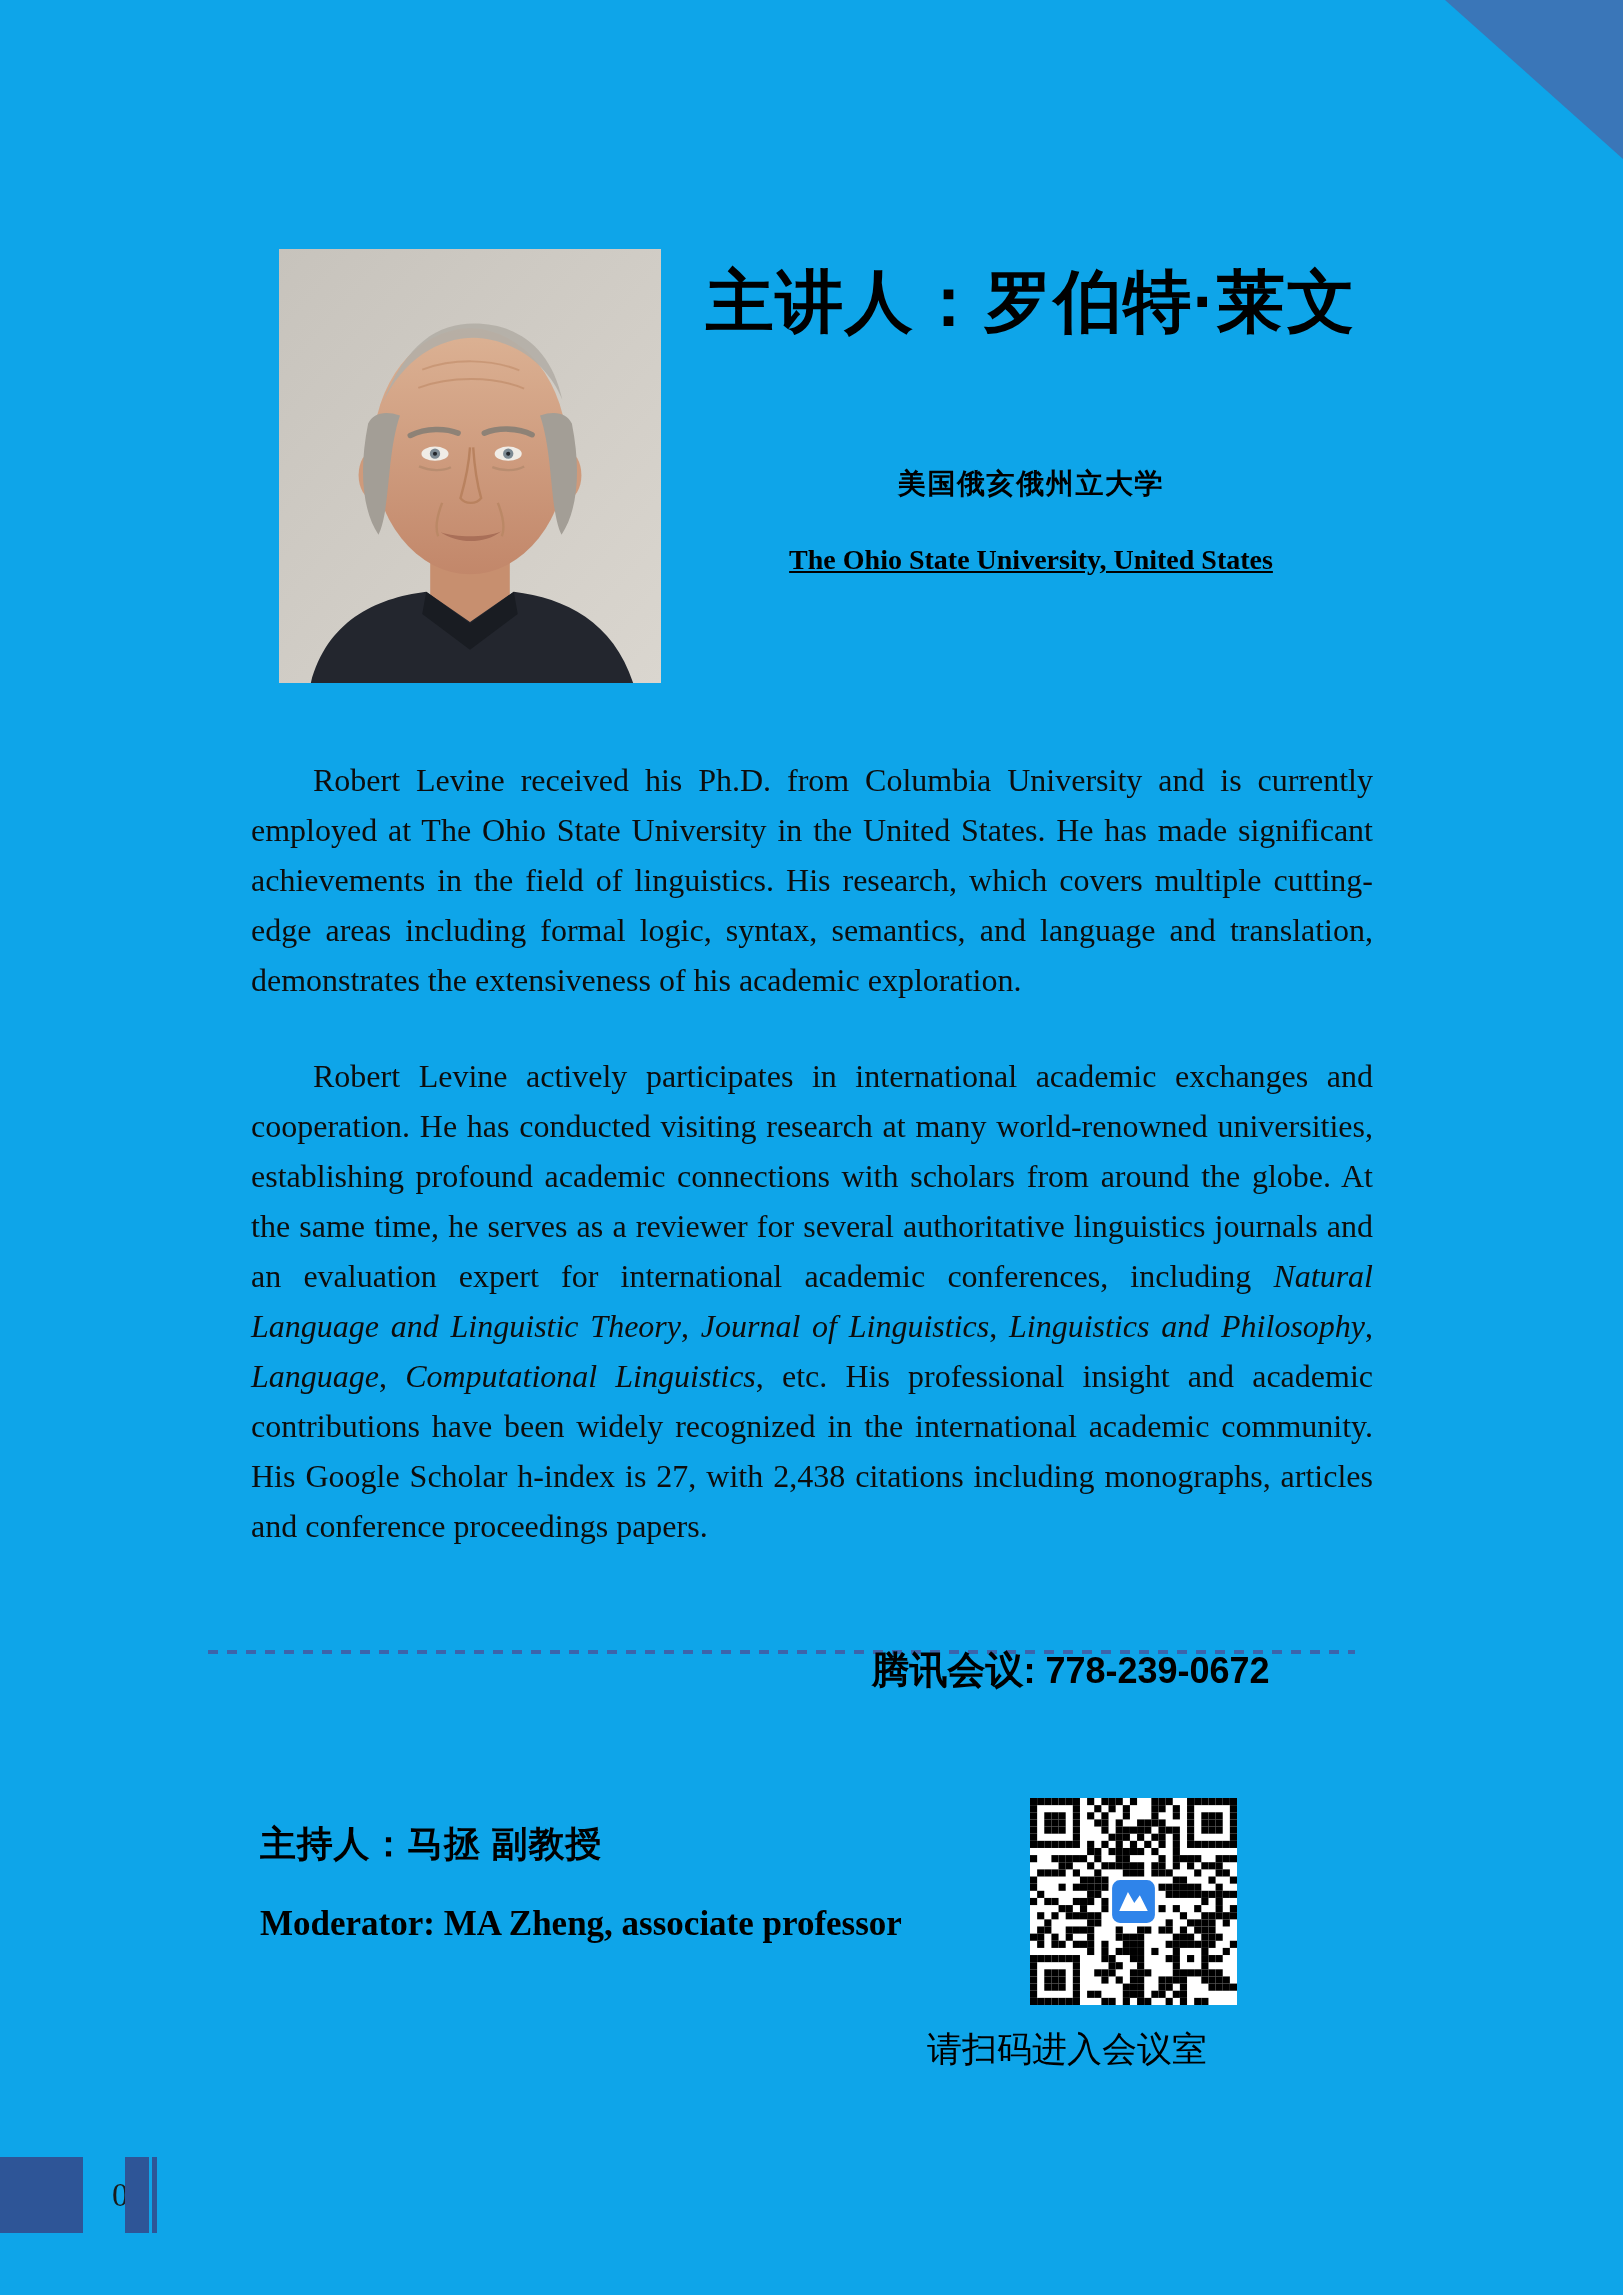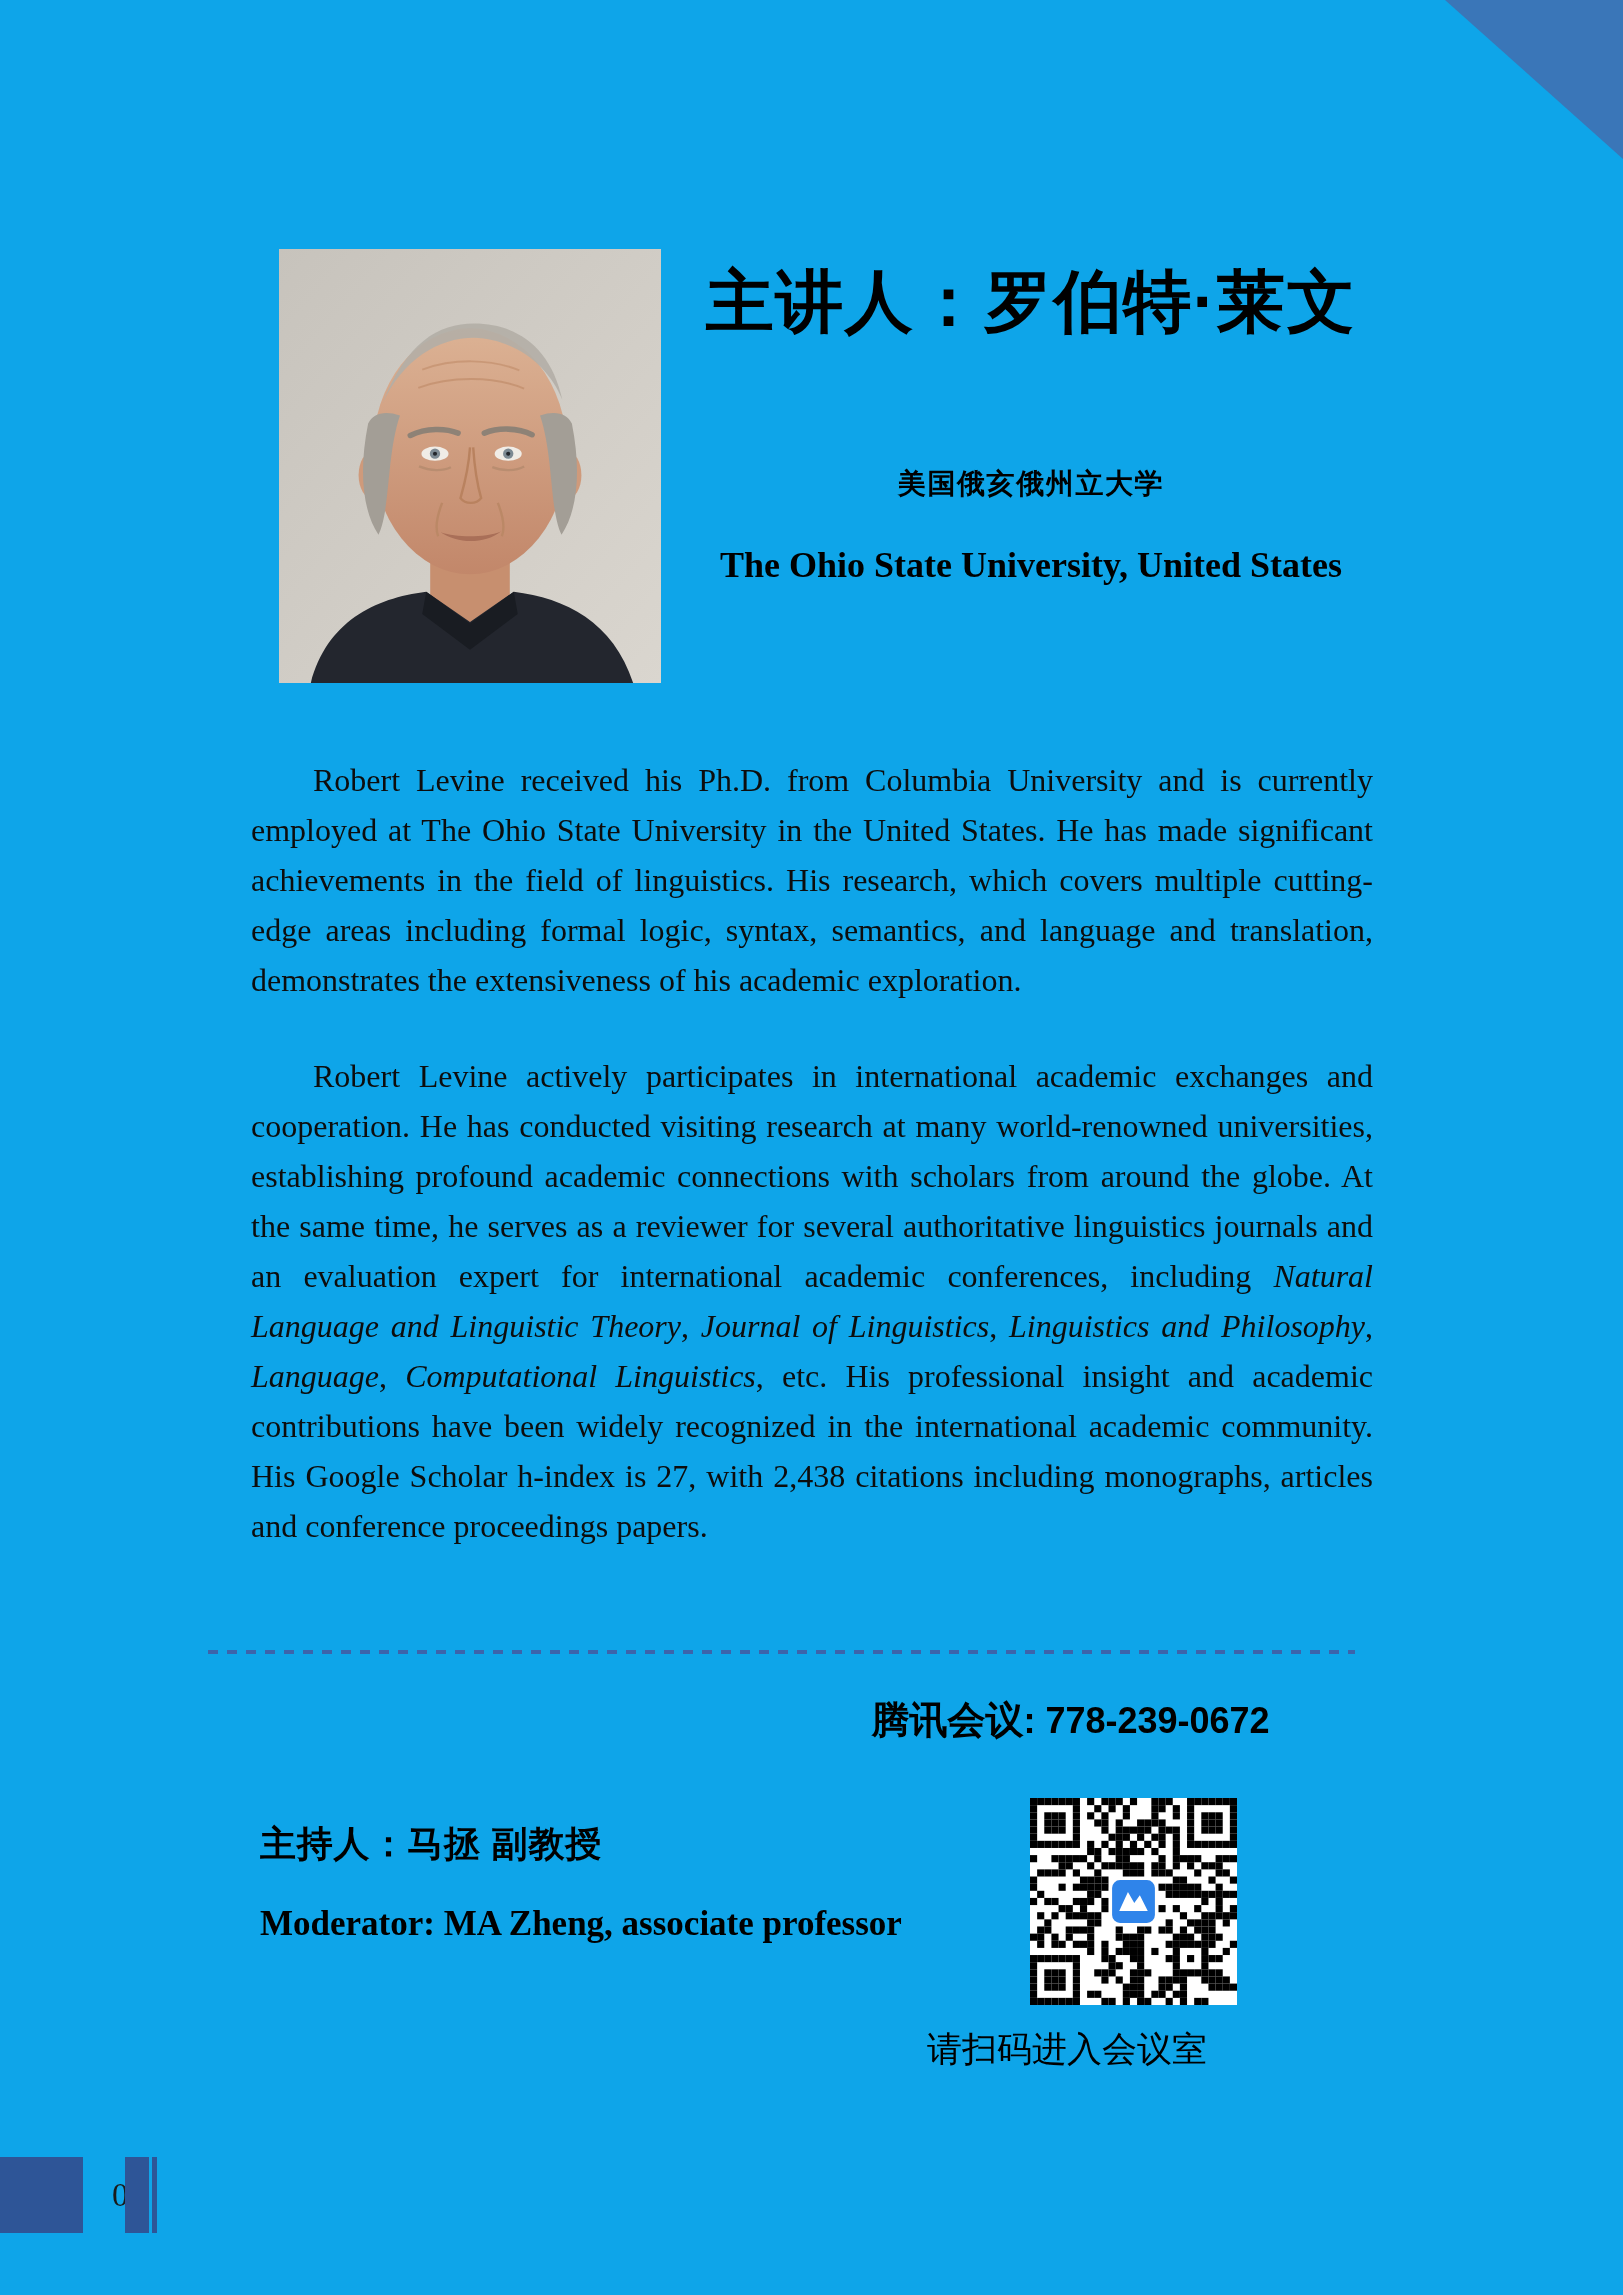--- a/index.html
+++ b/index.html
@@ -47,41 +47,41 @@
   }
   .affil-zh{
     margin-top:125px;
     font-family:"Liberation Sans", sans-serif;
     font-weight:bold; font-size:28px; color:#000;
     letter-spacing:1.6px;
   }
   .affil-en{
     margin-top:41px;
     font-family:"Liberation Serif", serif;
-    font-weight:bold; font-size:36px; color:#000;
+    font-weight:bold; font-size:28px; color:#000;text-decoration:underline;
   }
   
   .bio{
     position:absolute; left:251px; top:755px; width:1122px;
     font-family:"Liberation Serif", serif;
     font-size:32px; line-height:50px;
     text-align:justify; color:#0d0d0d;
   }
   .bio p{margin:0; text-indent:62px;}
   .bio p + p{margin-top:46px;}
   
   .divider{
     position:absolute; left:208px; top:1650px;
     width:1147px; height:4px;
     background:repeating-linear-gradient(90deg,
       var(--c-dash) 0 10.3px, transparent 10.3px 19px);
   }
   
   .meeting-line{
-    position:absolute; left:793px; top:1695px; width:555px;
+    position:absolute; left:793px; top:1645px; width:555px;
     text-align:center; white-space:nowrap;
   }
   .meeting-label{
     font-family:"Liberation Serif", serif;
     font-weight:bold; font-size:38px; color:#000;
   }
   .meeting-number{
     font-family:"Liberation Sans", sans-serif;
     font-weight:bold; font-size:36px; color:#000;
   }

